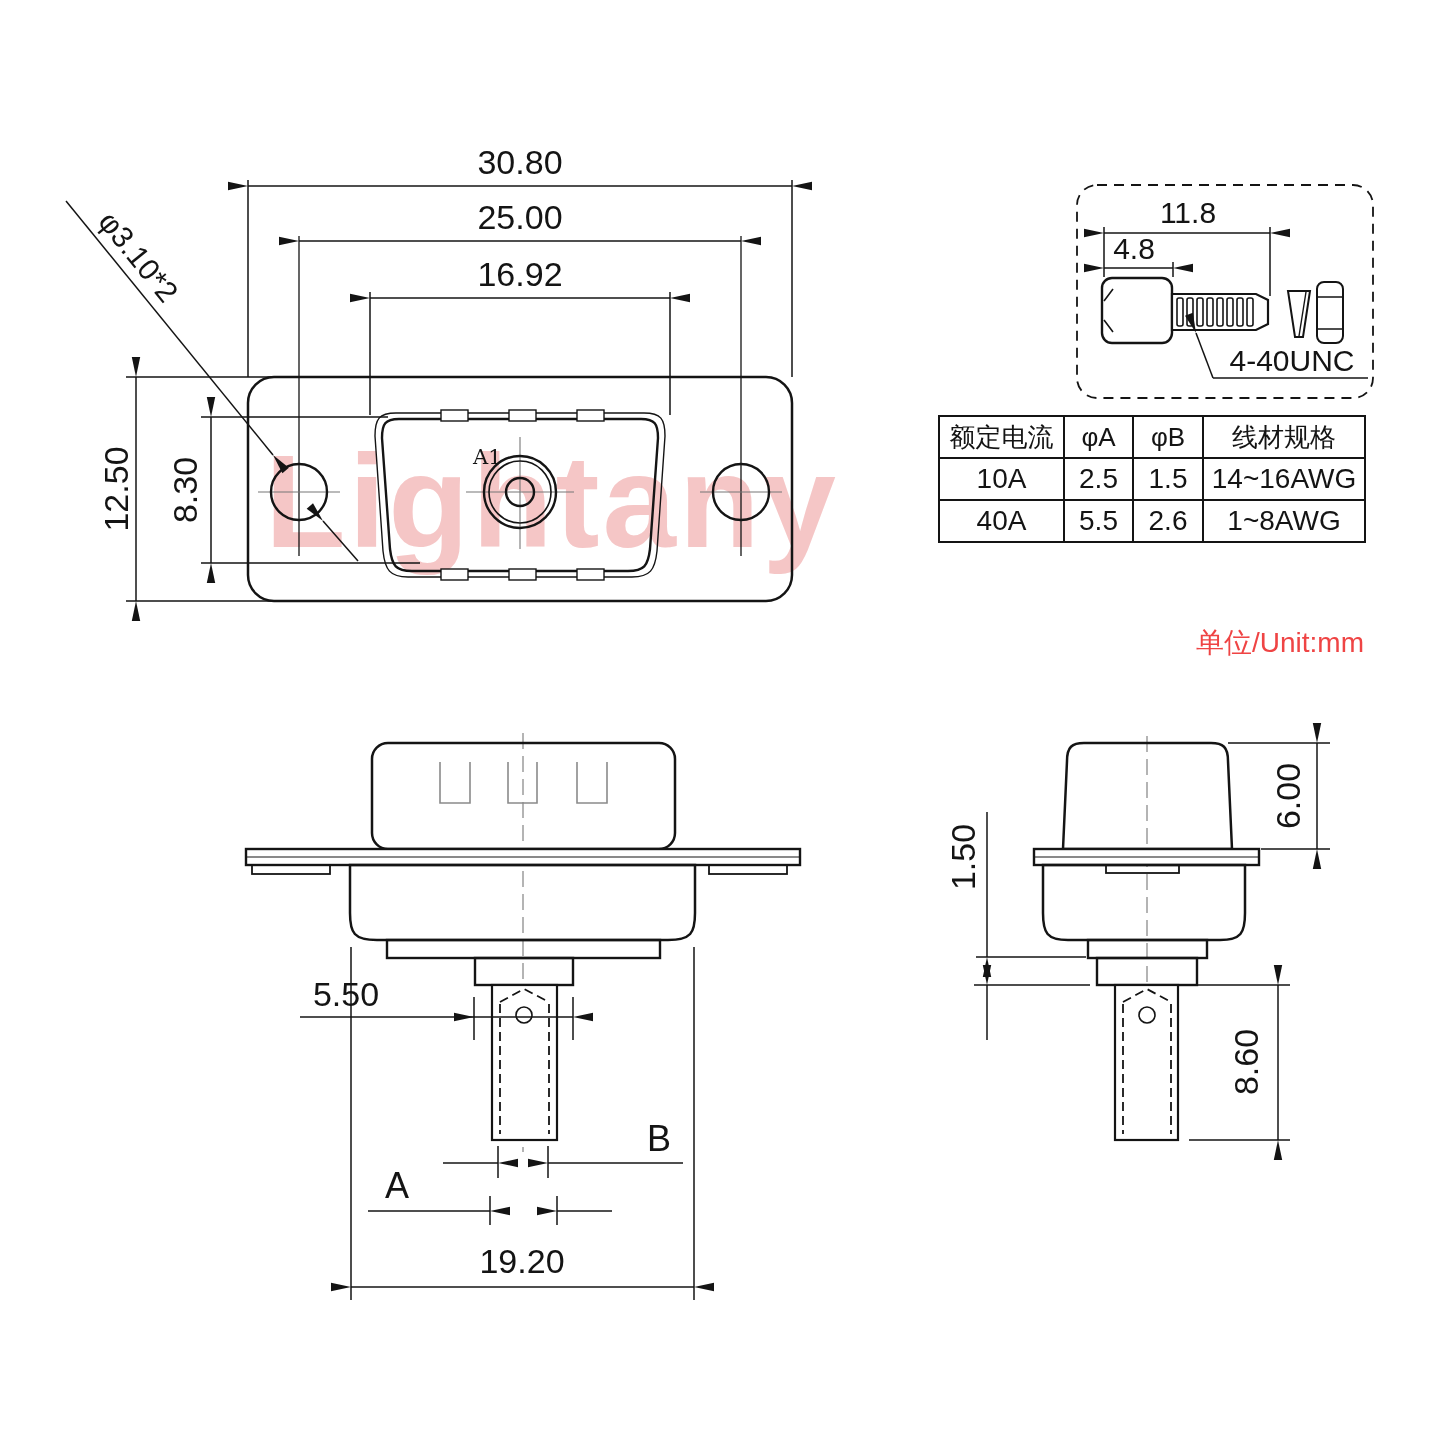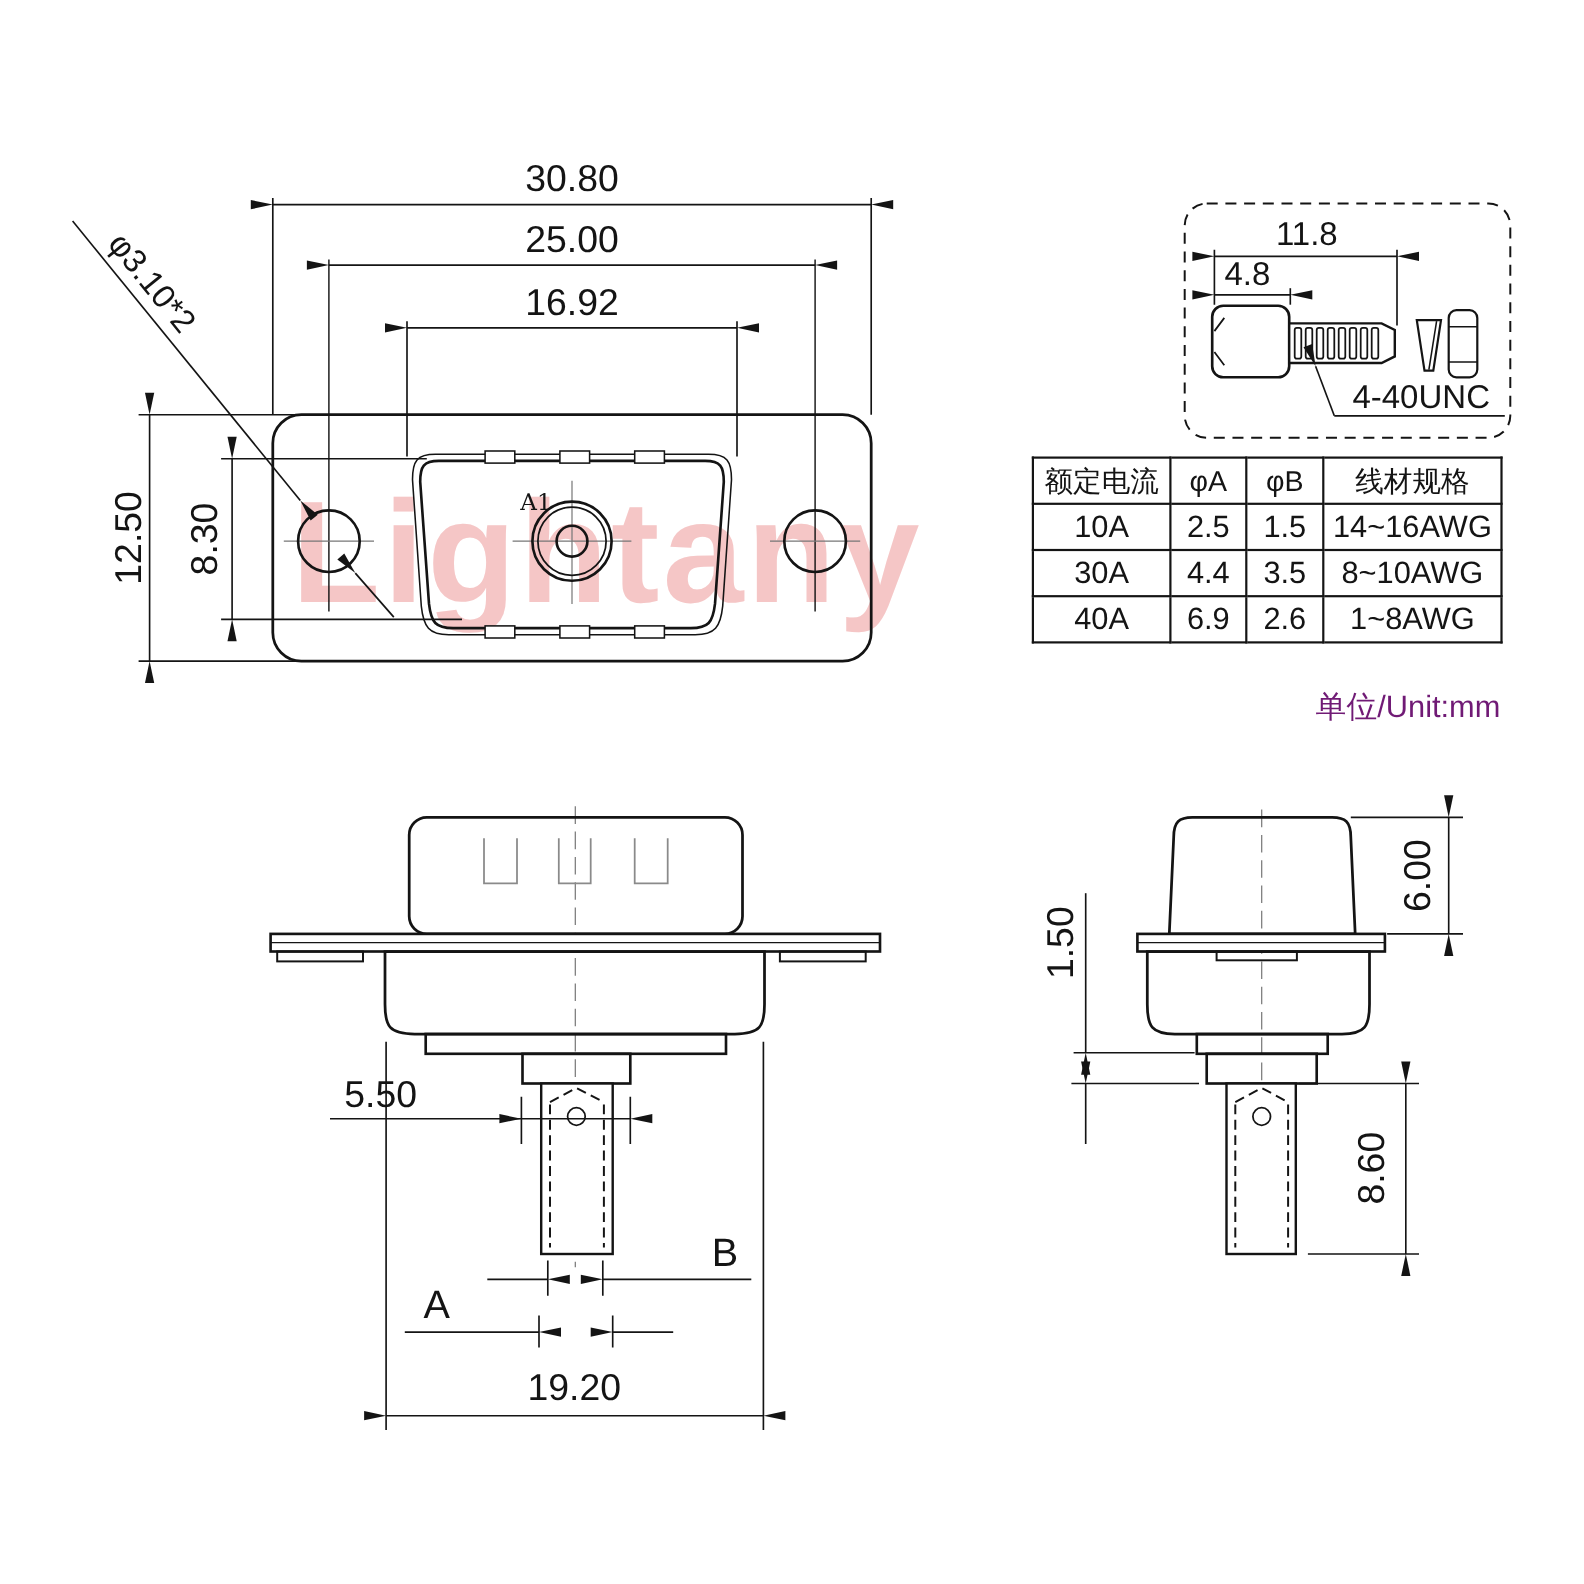--- a/index.html
+++ b/index.html
@@ -9,21 +9,21 @@
   svg text{font-family:"Liberation Sans",sans-serif;fill:#141414;}
   .serif{font-family:"DejaVu Serif",serif;}
   .wm{font-weight:bold;fill:#f5c6c6;letter-spacing:3px;}
   
   .spec{position:absolute;left:938px;top:415px;border-collapse:collapse;table-layout:fixed;}
   .spec th,.spec td{border:2px solid #141414;text-align:center;vertical-align:middle;
       font-weight:normal;padding:0;height:40px;overflow:hidden;white-space:nowrap;}
   .spec th{font-size:26px;}
   .spec td{font-size:28px;}
   .unit-note{position:absolute;left:1000px;top:624px;width:364px;text-align:right;
-      font-size:28px;color:#701a75;}
+      font-size:28px;color:#ef4444;}
 </style>
 </head>
 <body>
 
 <svg width="1440" height="1440" viewBox="0 0 1440 1440">
   <defs>
     <marker id="ah" markerWidth="22" markerHeight="10" refX="1" refY="5" orient="auto-start-reverse" markerUnits="userSpaceOnUse">
       <path d="M1,5 L21,9.2 L21,0.8 Z" fill="#141414"></path>
     </marker>
   </defs>
@@ -200,27 +200,21 @@
     <th>φB</th>
     <th>线材规格</th>
   </tr>
   <tr>
     <td>10A</td>
     <td>2.5</td>
     <td>1.5</td>
     <td>14~16AWG</td>
   </tr>
   <tr>
-    <td>30A</td>
-    <td>4.4</td>
-    <td>3.5</td>
-    <td>8~10AWG</td>
-  </tr>
-  <tr>
     <td>40A</td>
-    <td>6.9</td>
+    <td>5.5</td>
     <td>2.6</td>
     <td>1~8AWG</td>
   </tr>
 </tbody>
   </table>
 
 <div class="unit-note">单位/Unit:mm</div>
 
 </body></html>

